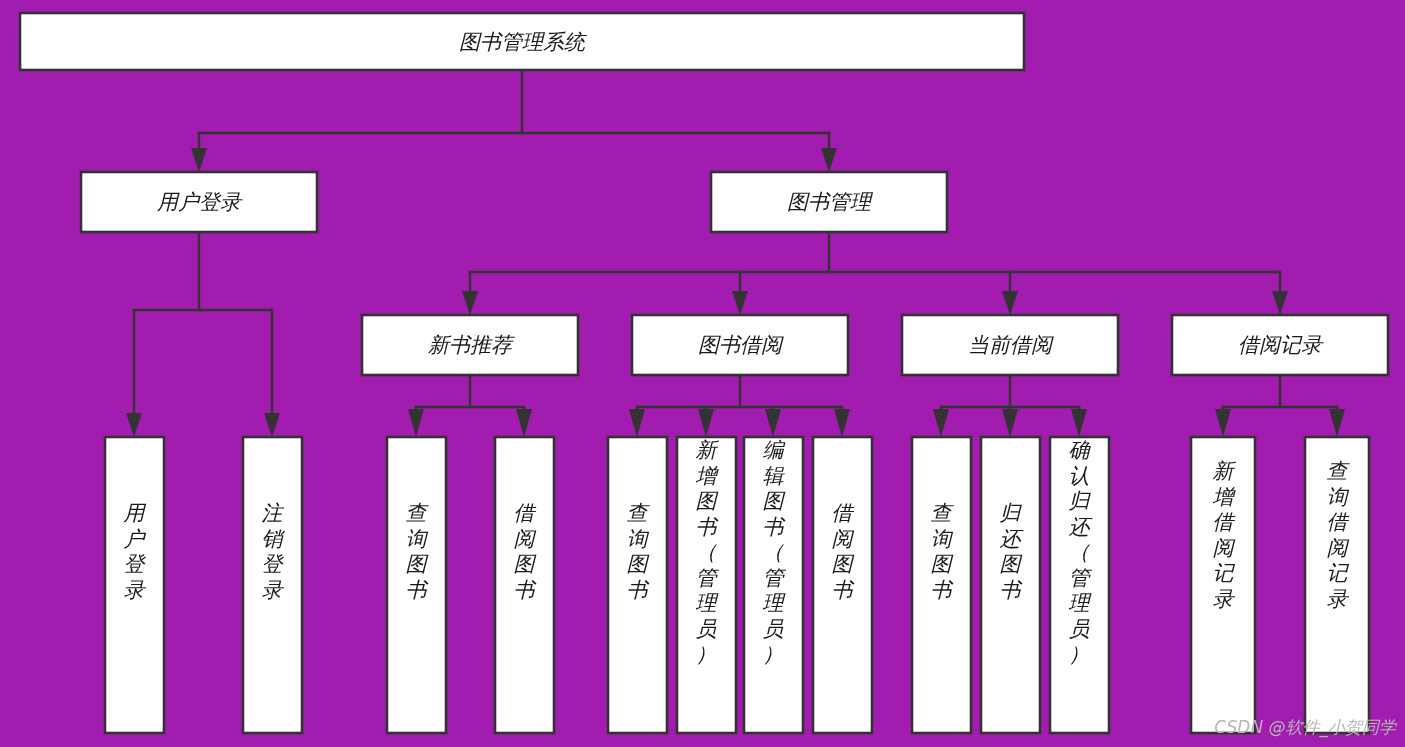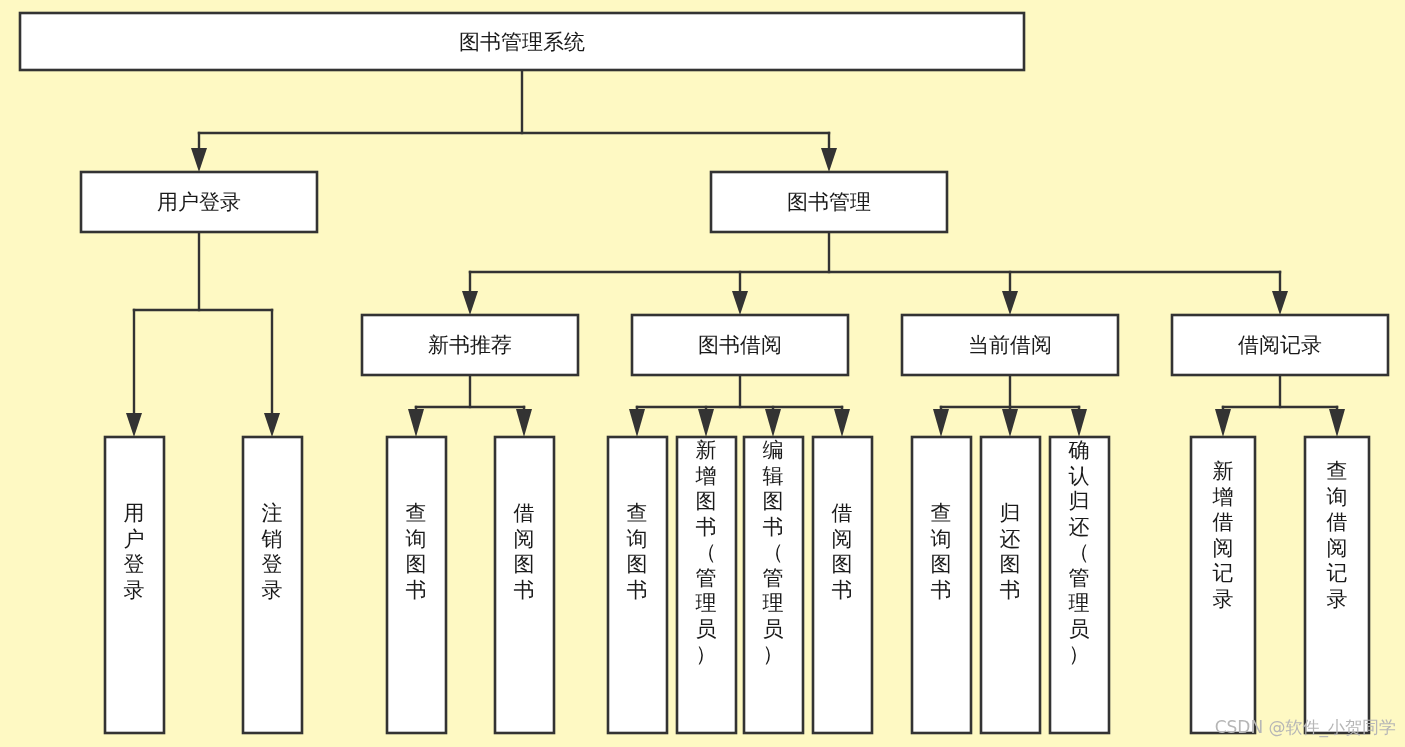--- a/index.html
+++ b/index.html
@@ -8,22 +8,23 @@
     padding: 0;
     background: #ffffff;
   }
   body {
     font-family: "DejaVu Sans", "Liberation Sans", sans-serif;
   }
   #diagram-root {
     position: relative;
     width: 1405px;
     height: 747px;
-    background: #fef9c3;
+    background: #a21caf;
     overflow: hidden;
+    font-style: italic;
   }
   svg.chart-svg {
     position: absolute;
     left: 0;
     top: 0;
     width: 1405px;
     height: 747px;
     display: block;
   }
   .node-box {

